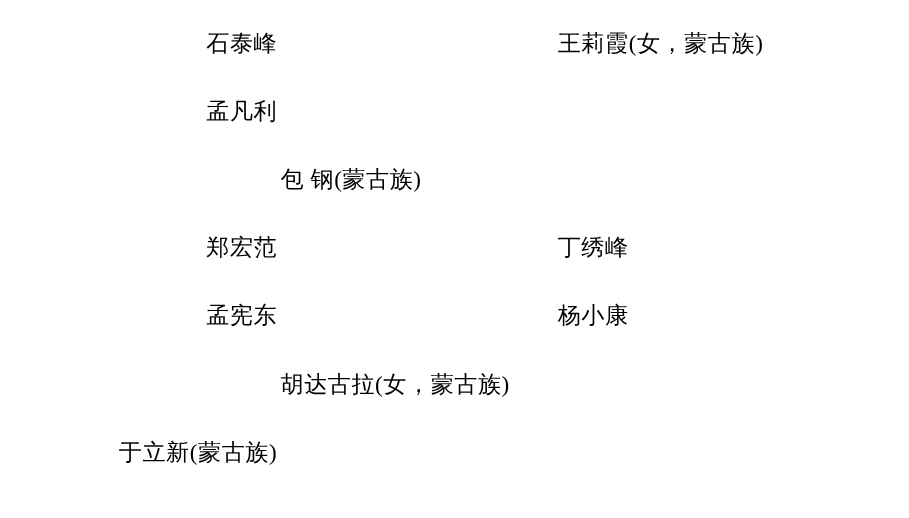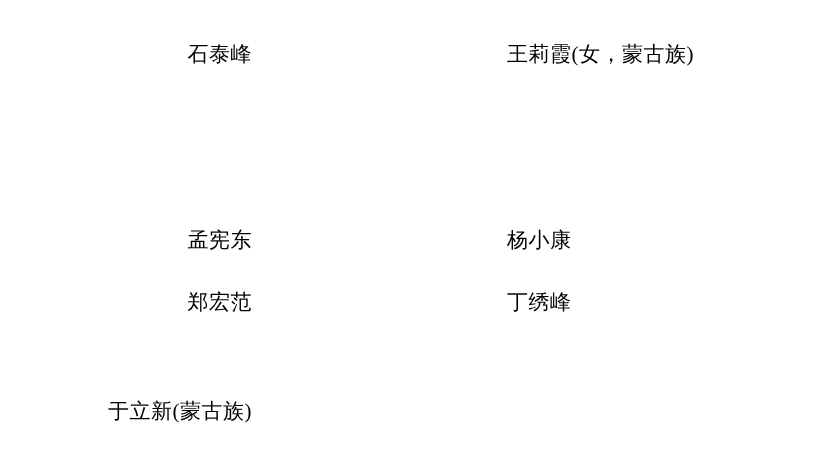--- a/index.html
+++ b/index.html
@@ -27,21 +27,20 @@
   }
   .col-left {
     width: 252px;
     flex: 0 0 252px;
     text-align: right;
     padding-right: 0;
   }
   .col-right {
     flex: 1 1 auto;
     padding-left: 255px;
-    margin-top: 15px;
   }
   .cell-text {
     font-size: 21px;
     line-height: 30px;
     letter-spacing: 0.5px;
     white-space: pre;
   }
 </style>
 </head>
 <body>
@@ -51,44 +50,53 @@
   <div class="name-row">
     <div class="col-left">
       <span class="cell-text">石泰峰</span>
     </div>
     <div class="col-right">
       <span class="cell-text">王莉霞(女，蒙古族)</span>
     </div>
   </div>
 
   <div class="name-row">
+    <div class="col-left">
+      <span class="cell-text">孟凡利</span>
+    </div>
   </div>
 
   <div class="name-row">
-  </div>
-
-  <div class="name-row">
-    <div class="col-left">
-      <span class="cell-text">孟宪东</span>
-    </div>
     <div class="col-right">
-      <span class="cell-text">杨小康</span>
+      <span class="cell-text">包 钢(蒙古族)</span>
     </div>
   </div>
 
   <div class="name-row">
     <div class="col-left">
       <span class="cell-text">郑宏范</span>
     </div>
     <div class="col-right">
       <span class="cell-text">丁绣峰</span>
     </div>
   </div>
 
   <div class="name-row">
+    <div class="col-left">
+      <span class="cell-text">孟宪东</span>
+    </div>
+    <div class="col-right">
+      <span class="cell-text">杨小康</span>
+    </div>
+  </div>
+
+  <div class="name-row">
+    <div class="col-right">
+      <span class="cell-text">胡达古拉(女，蒙古族)</span>
+    </div>
   </div>
 
   <div class="name-row">
     <div class="col-left">
       <span class="cell-text">于立新(蒙古族)</span>
     </div>
     <div class="col-right">
       <span class="cell-text"></span>
     </div>
   </div>

